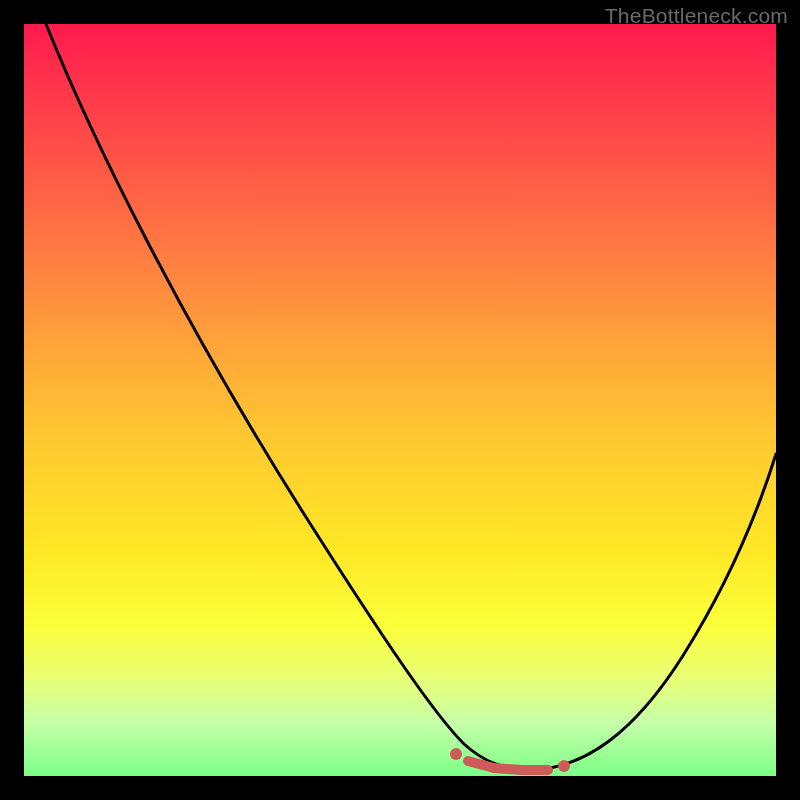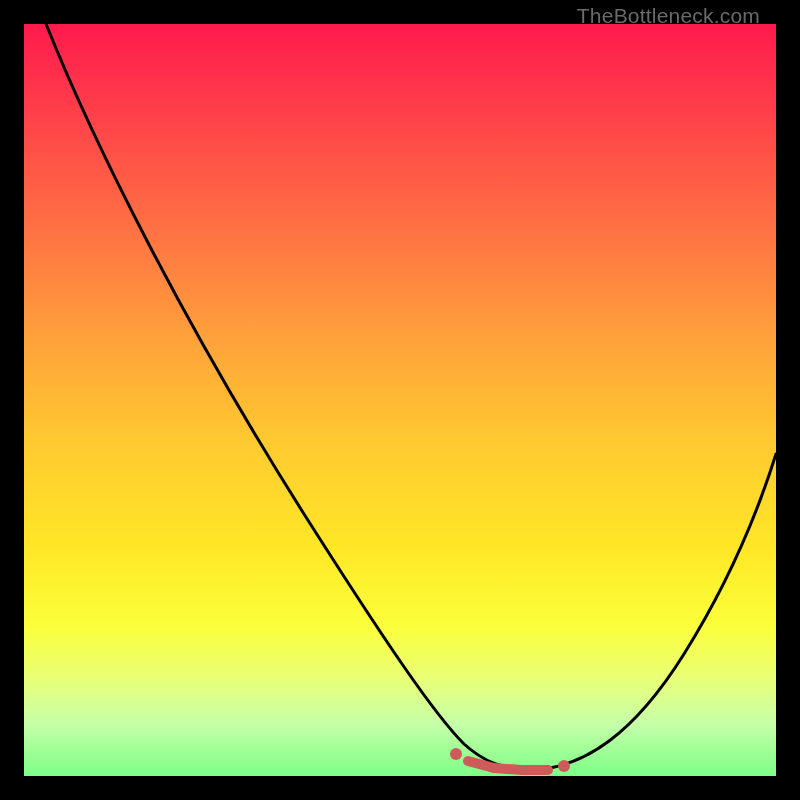--- a/index.html
+++ b/index.html
@@ -34,21 +34,21 @@
       #ffe826 70%,
       #fbff3a 80%,
       #e9ff76 87%,
       #c6ffa8 93%,
       #7cff87 100%
     );
   }
   .watermark {
     position: absolute;
     top: 4px;
-    right: 40px;
+    right: 12px;
     font-family: Arial, Helvetica, sans-serif;
     font-size: 21px;
     color: #6a6a6a;
     letter-spacing: 0.2px;
     user-select: none;
   }
   svg.curves {
     position: absolute;
     left: 0;
     top: 0;

